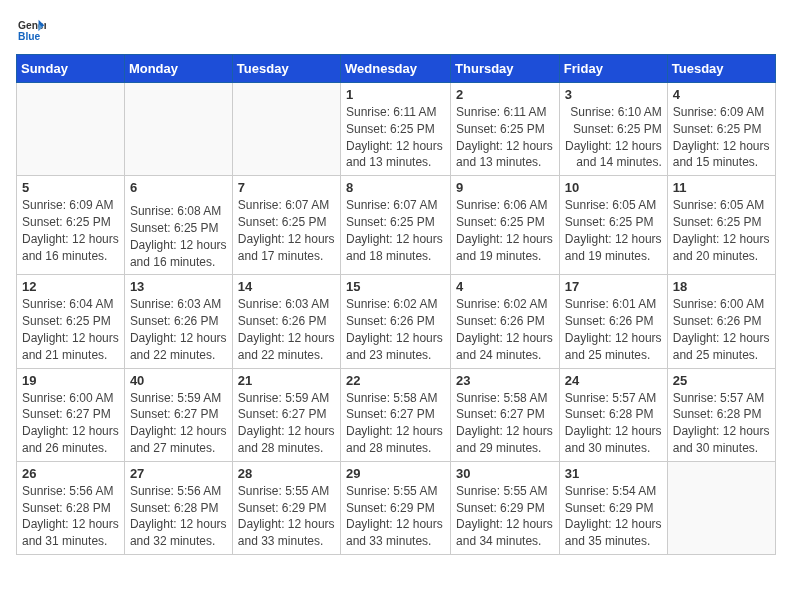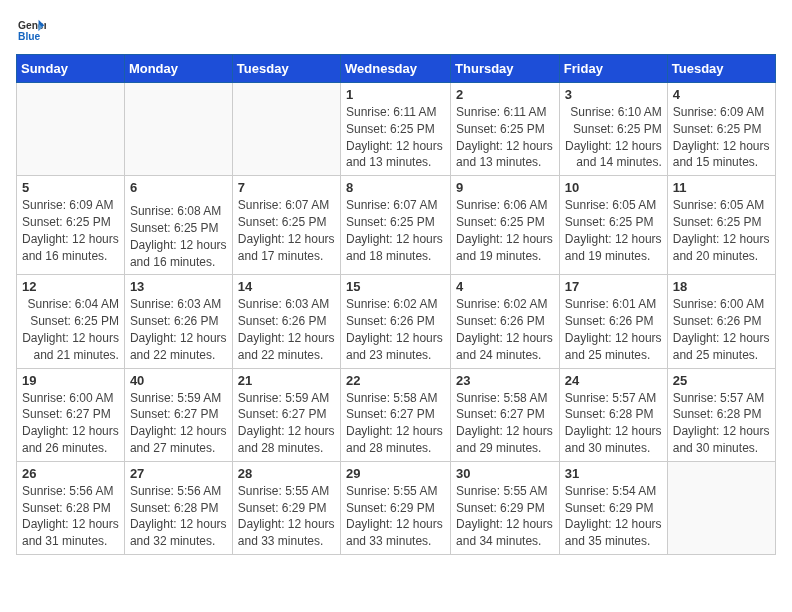--- a/index.html
+++ b/index.html
@@ -187,21 +187,21 @@
           <div class="day-number">11</div>
           <div class="day-info" style="white-space: pre-line;">Sunrise: 6:05 AM
 Sunset: 6:25 PM
 Daylight: 12 hours
 and 20 minutes.</div>
         </td>
       </tr>
       <tr>
         <td>
           <div class="day-number">12</div>
-          <div class="day-info" style="white-space: pre-line; text-align: right;">Sunrise: 6:04 AM
+          <div class="day-info" style="white-space: pre-line;">Sunrise: 6:04 AM
 Sunset: 6:25 PM
 Daylight: 12 hours
 and 21 minutes.</div>
         </td>
         <td>
           <div class="day-number">13</div>
           <div class="day-info" style="white-space: pre-line;">Sunrise: 6:03 AM
 Sunset: 6:26 PM
 Daylight: 12 hours
 and 22 minutes.</div>

